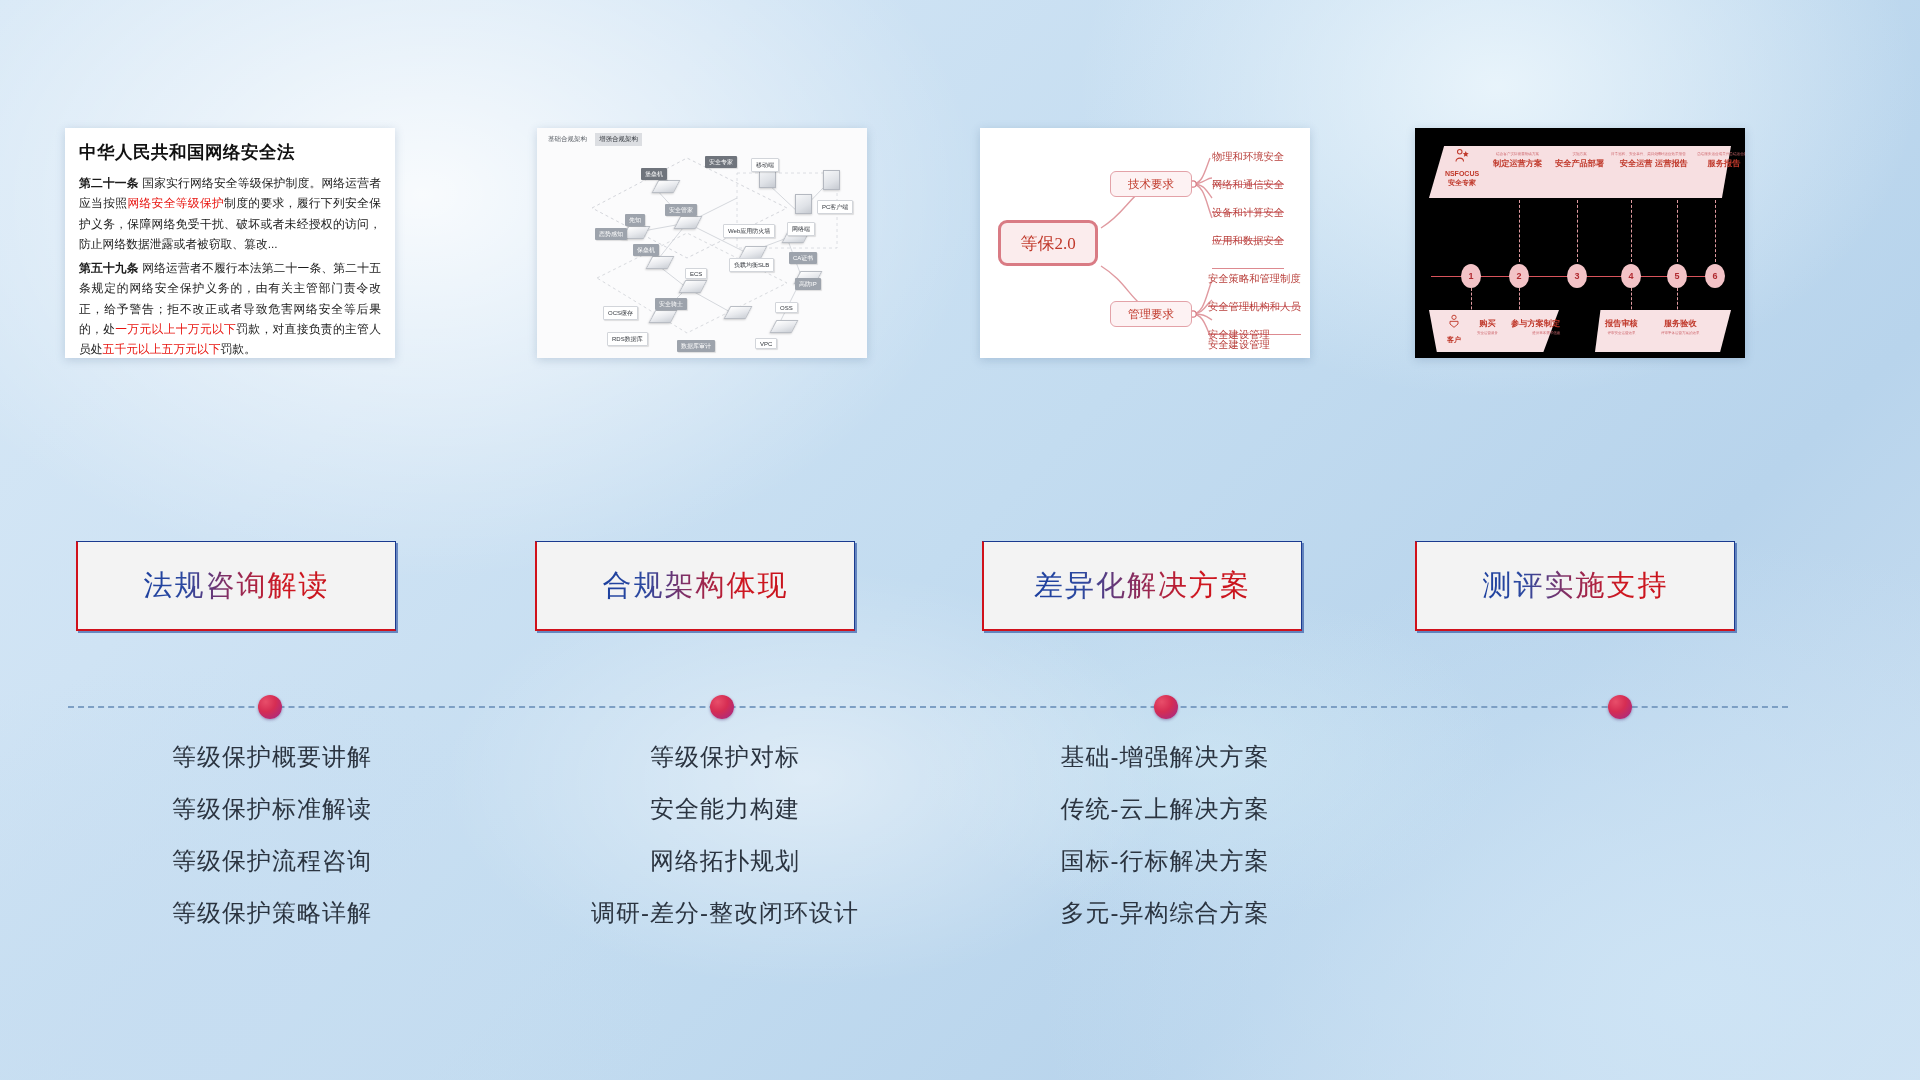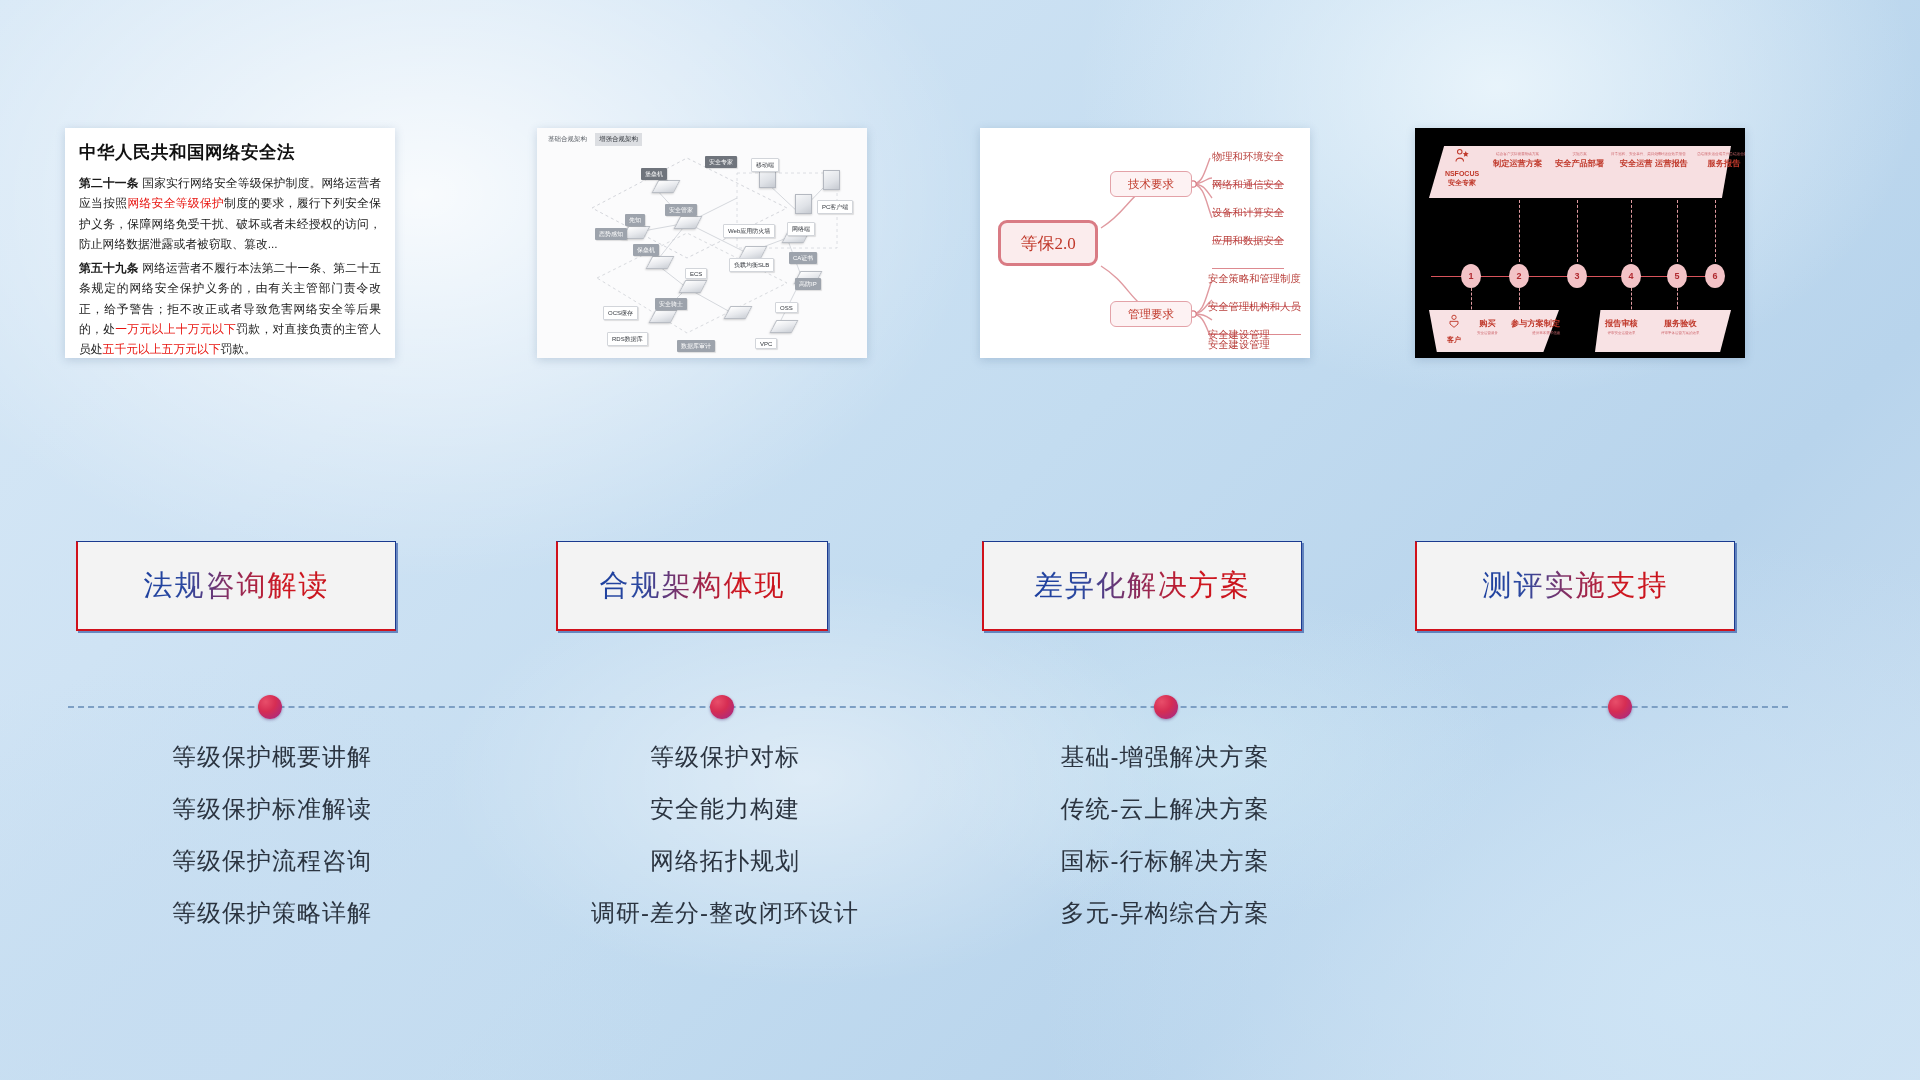--- a/index.html
+++ b/index.html
@@ -161,21 +161,21 @@
     box-shadow: 2px 2px 0 0 rgba(20,60,150,0.55);
     display:flex; align-items:center; justify-content:center;
   }
   .title-box span {
     font-size:29px; font-weight:400; letter-spacing:2px;
     background: linear-gradient(90deg, #1c3f9e 0%, #2c49a0 22%, #8f2a5a 48%, #cf1720 74%, #c8131c 100%);
     -webkit-background-clip: text; background-clip: text;
     -webkit-text-fill-color: transparent; color: transparent;
   }
   .tb-1 { left:76px;   width:320px; }
-  .tb-2 { left:556px;  width:272px; }
+  .tb-2 { left:535px;  width:320px; }
   .tb-3 { left:982px;  width:320px; }
   .tb-4 { left:1415px; width:320px; }
 
   
   .timeline { position:absolute; top:695px; left:0; width:1920px; height:24px; }
   .tl-line {
     position:absolute; left:68px; top:11px; width:1720px; height:0;
     border-top:2px dashed #7d9fc4;
   }
   .tl-dot {

